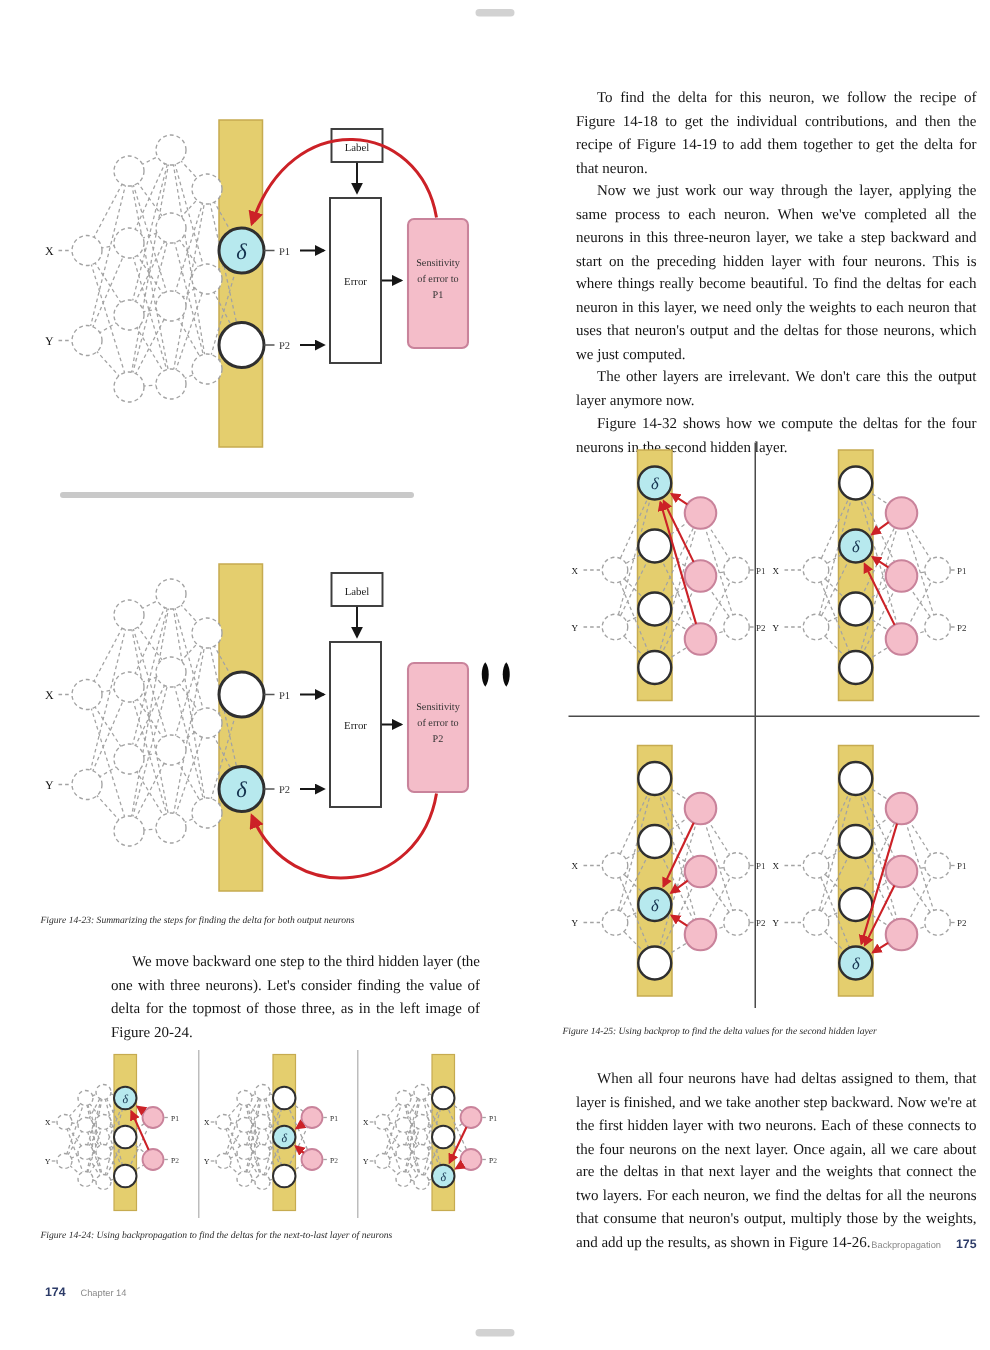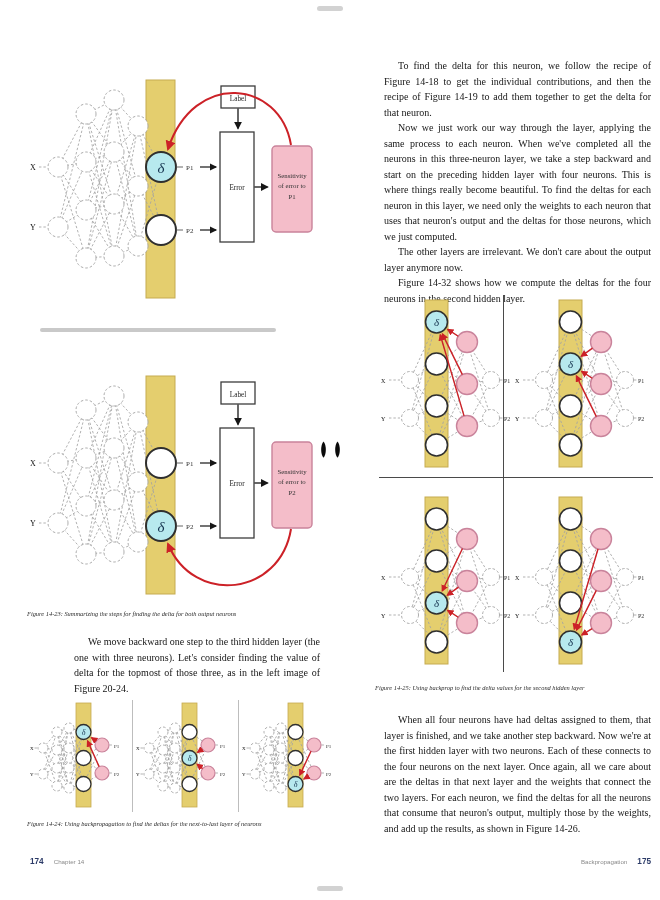--- a/index.html
+++ b/index.html
@@ -459,21 +459,21 @@
   <div class="abs caption" style="left:27px;top:820px;width:300px;">Figure 14-24: Using backpropagation to find the deltas for the next-to-last layer of neurons</div>
 
   <div class="abs footer" style="left:30px;top:857px;">
     <span class="pagenum" style="color: rgb(43, 58, 103);">174</span>
     <span class="runhead">Chapter 14</span>
   </div>
 
   <div class="abs bodytext" style="left:384px;top:58px;width:267px;">
     <p>To find the delta for this neuron, we follow the recipe of Figure 14-18 to get the individual contributions, and then the recipe of Figure 14-19 to add them together to get the delta for that neuron.</p>
     <p>Now we just work our way through the layer, applying the same process to each neuron. When we've completed all the neurons in this three-neuron layer, we take a step backward and start on the preceding hidden layer with four neurons. This is where things really become beautiful. To find the deltas for each neuron in this layer, we need only the weights to each neuron that uses that neuron's output and the deltas for those neurons, which we just computed.</p>
-    <p>The other layers are irrelevant. We don't care about the output layer anymore now.</p>
+    <p>The other layers are irrelevant. We don't care this the output layer anymore now.</p>
     <p>Figure 14-32 shows how we compute the deltas for the four neurons in the second hidden layer.</p>
   </div>
 
   <div class="abs" style="left:380px;top:292px;"><svg width="134" height="183" viewBox="0 0 134 183">
         <defs>
  <marker id="kasb0" markerWidth="7" markerHeight="7" refX="5" refY="3" orient="auto">
             <path d="M0,0 L6,3 L0,6 Z" fill="#161616"></path>
           </marker>
  <marker id="rasb0" markerWidth="6" markerHeight="6" refX="4" refY="2.5" orient="auto">
             <path d="M0,0 L5,2.5 L0,5 Z" fill="#cc2127"></path>
@@ -712,18 +712,18 @@
       </svg></div>
   <div class="abs gridline" style="left:503px;top:295px;width:1px;height:377px;"></div>
   <div class="abs gridline" style="left:379px;top:477px;width:274px;height:1px;"></div>
 
   <div class="abs caption" style="left:375px;top:684px;width:280px;">Figure 14-25: Using backprop to find the delta values for the second hidden layer</div>
 
   <div class="abs bodytext" style="left:384px;top:712px;width:267px;">
     <p>When all four neurons have had deltas assigned to them, that layer is finished, and we take another step backward. Now we're at the first hidden layer with two neurons. Each of these connects to the four neurons on the next layer. Once again, all we care about are the deltas in that next layer and the weights that connect the two layers. For each neuron, we find the deltas for all the neurons that consume that neuron's output, multiply those by the weights, and add up the results, as shown in Figure 14-26.</p>
   </div>
 
-  <div class="abs footer" style="left:375px;top:857px;width:276px;justify-content:flex-end;">
+  <div class="abs footer" style="left:375px;top:825px;width:276px;justify-content:flex-end;">
     <span class="runhead">Backpropagation</span>
     <span class="pagenum" style="color: rgb(43, 58, 103);">175</span>
   </div>
 
 </div>
 
 </body></html>

